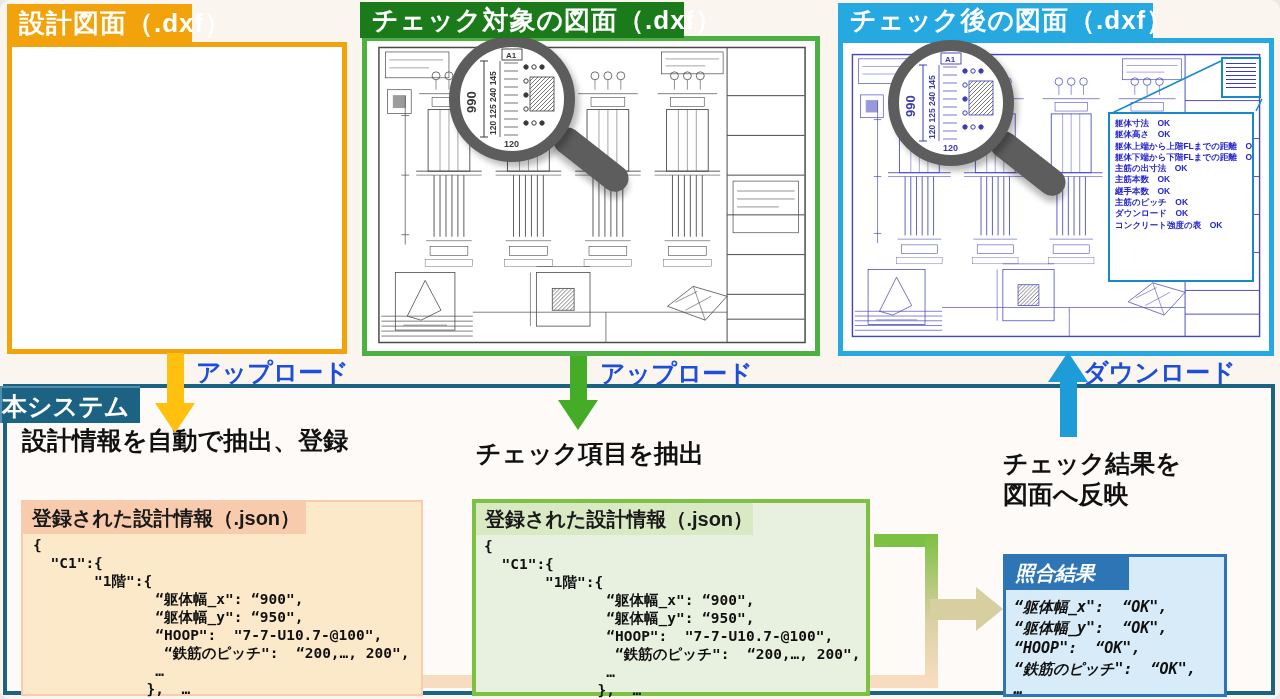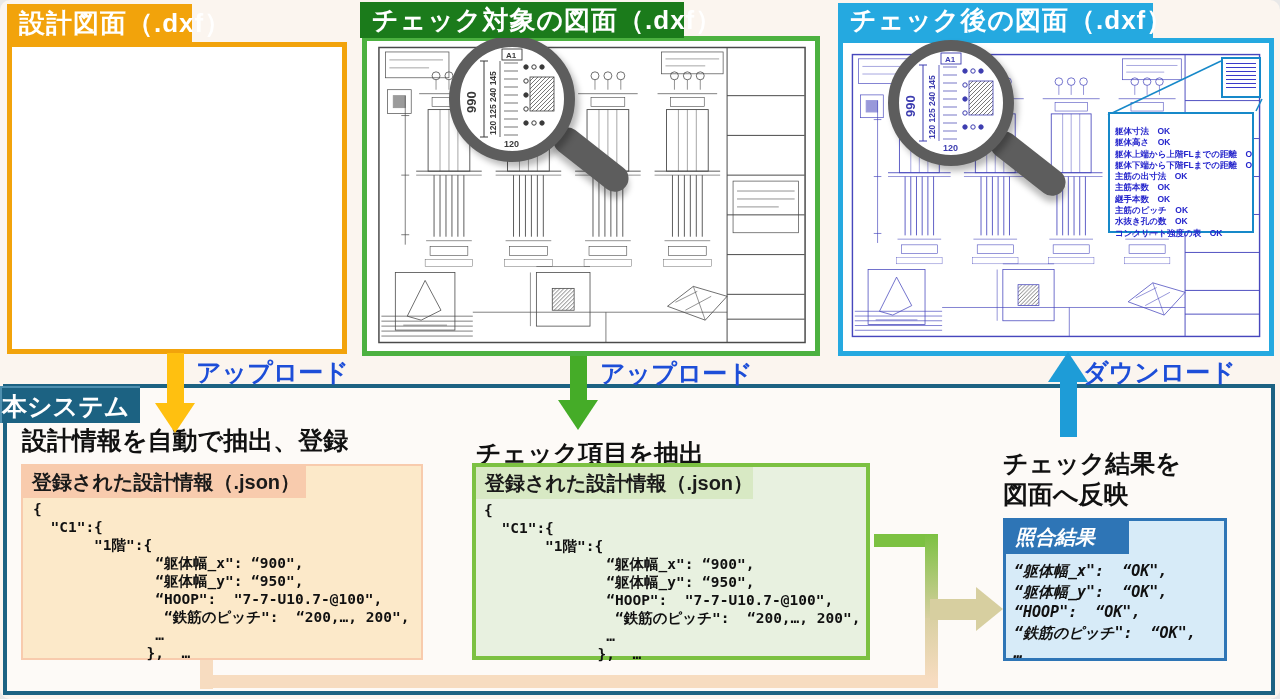--- a/index.html
+++ b/index.html
@@ -23,33 +23,33 @@
   .head-up{position:absolute;width:0;height:0;border-left:20px solid transparent;
            border-right:20px solid transparent;z-index:6;}
   .arrow-label{position:absolute;font-weight:bold;font-size:25px;color:#1d4ed8;z-index:6;white-space:nowrap;}
   
   .sys-box{position:absolute;left:3px;top:384px;width:1264px;height:303px;
            border:4px solid #1C6282;background:#FDFAF7;z-index:0;}
   .sys-tab{position:absolute;left:0;top:386px;width:140px;height:37px;background:#1C6282;
            color:#fff;font-weight:bold;font-size:25px;line-height:37px;padding-left:0;z-index:2;
            border-top:2px solid #4E8FAF;border-left:2px solid #4E8FAF;box-sizing:border-box;}
   .sys-heading{position:absolute;font-weight:bold;font-size:25px;color:#111;z-index:2;white-space:nowrap;}
-  .info-box{position:absolute;box-sizing:border-box;z-index:3;}
+  .info-box{position:absolute;box-sizing:border-box;z-index:3;margin-top:36px;}
   .box-header{position:absolute;left:0;top:0;font-weight:bold;font-size:20px;line-height:32px;
               padding-left:9px;color:#1a1a1a;white-space:nowrap;}
   .code{position:absolute;font-family:"DejaVu Sans Mono","Liberation Mono",monospace;
         font-weight:bold;color:#111;}
   .code div{white-space:pre;}
   .code-sm div{font-size:14.5px;line-height:18px;}
   .code-res div{font-size:15px;line-height:20.5px;}
   
   .conn{position:absolute;z-index:1;}
   
-  .callout{position:absolute;left:1108px;top:112px;width:146px;height:121px;background:#fff;
-           border:2px solid #1789C9;z-index:3;padding:12px 0 0 5px;box-sizing:border-box;}
+  .callout{position:absolute;left:1108px;top:112px;width:146px;height:170px;background:#fff;
+           border:2px solid #1789C9;z-index:3;padding:4px 0 0 5px;box-sizing:border-box;}
   .callout div{font-size:8.5px;font-weight:bold;color:#2525CC;line-height:11.3px;
                white-space:nowrap;overflow:hidden;}
   .minibox{position:absolute;left:1221px;top:57px;width:40px;height:41px;background:#fff;
            border:2px solid #1789C9;z-index:3;box-sizing:border-box;}
   .minibox .lines{margin:4px 3px;height:28px;
      background:repeating-linear-gradient(to bottom,#3a3ac9 0 1.3px,transparent 1.3px 4px);}
   svg{display:block;}
   text{font-family:"Liberation Sans",sans-serif;}
 </style>
 </head>
@@ -335,21 +335,21 @@
   </div>
   <div class="callout">
     <div>躯体寸法　OK</div>
     <div>躯体高さ　OK</div>
     <div>躯体上端から上階FLまでの距離　OK</div>
     <div>躯体下端から下階FLまでの距離　OK</div>
     <div>主筋の出寸法　OK</div>
     <div>主筋本数　OK</div>
     <div>継手本数　OK</div>
     <div>主筋のピッチ　OK</div>
-    <div>水抜き孔の数　OK</div>
+    <div>ダウンロード　OK</div>
     <div>コンクリート強度の表　OK</div>
   </div>
   <div class="mag-handle" style="left:984px;top:150px;"></div>
   <div class="mag-ring" style="left:888px;top:40px;">
     <svg width="104" height="104" viewBox="0 0 104 104" style="color:#3d3db0">
       <use href="#lens-detail"></use>
     </svg>
   </div>
 
   <div class="shaft" style="left:167px;top:353px;width:17px;height:52px;background:#FFC010;"></div>

